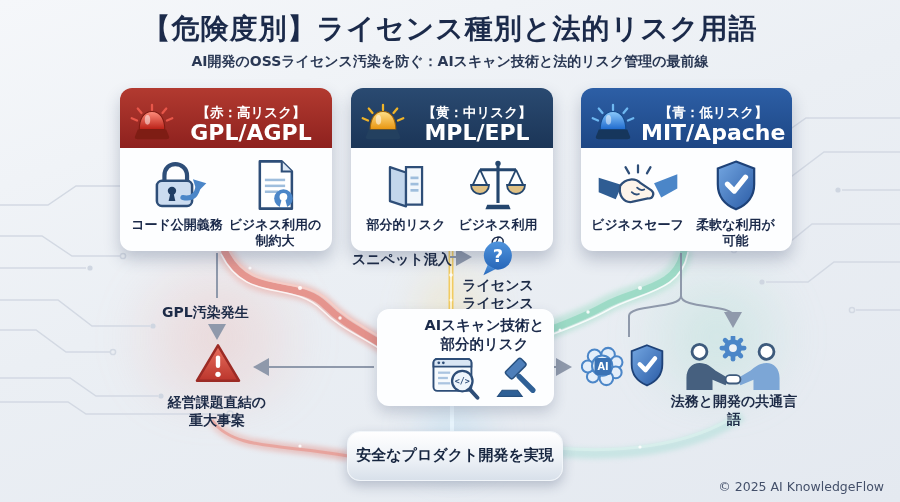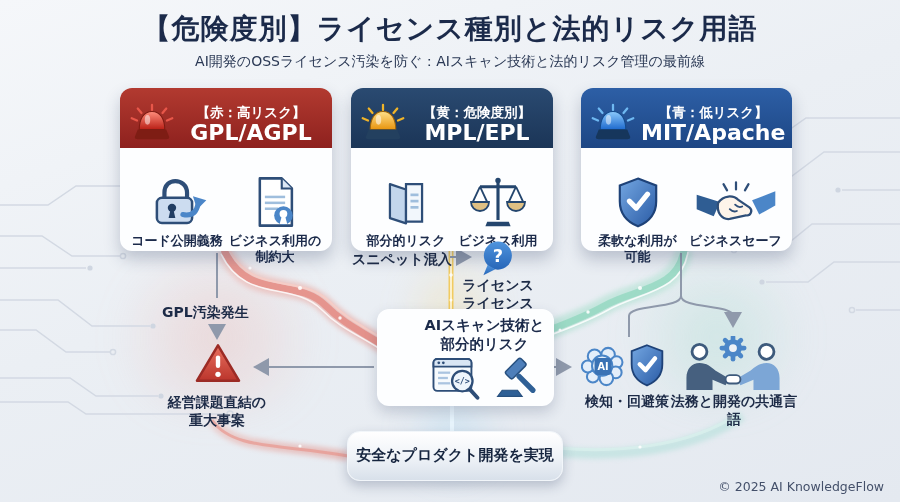--- a/index.html
+++ b/index.html
@@ -8,38 +8,38 @@
     background:linear-gradient(160deg,#f5f7fa 0%,#ebeff4 45%,#e4e9f0 100%);
     font-family:"DejaVu Sans","Liberation Sans",sans-serif;
   }
   .abs { position:absolute; }
   .title {
     position:absolute; top:10px; left:0; width:100%; text-align:center;
     font-size:28px; font-weight:bold; color:#1b2a4a; letter-spacing:1px;font-family:Liberation Serif, serif;
   }
   .subtitle {
     position:absolute; top:53px; left:0; width:100%; text-align:center;
-    font-size:14px; font-weight:400; color:#2a3854;
+    font-size:14px; font-weight:700; color:#2a3854;
   }
   .blob { position:absolute; border-radius:50%; filter:blur(16px); pointer-events:none; }
   svg.layer { position:absolute; left:0; top:0; pointer-events:none; }
 
   .card {
     position:absolute; top:88px; height:163px; border-radius:12px; background:#fdfeff;
     box-shadow:0 8px 16px rgba(40,55,90,.25);
   }
   .card-header {
     height:60px; border-radius:12px 12px 0 0; display:flex; align-items:center;
     padding:13px 10px 0 8px; gap:4px; box-sizing:border-box;
   }
   .siren { width:48px; height:44px; flex:0 0 auto; }
   .header-text { flex:1; text-align:center; color:#ffffff; }
   .risk-label { font-size:13.5px; font-weight:bold; line-height:1.15; }
   .license { font-size:22px; font-weight:bold; line-height:1.05; }
-  .card-body { display:flex; justify-content:center; padding:26px 4px 6px;font-family:Liberation Mono, monospace; }
+  .card-body { display:flex; justify-content:center; padding:9px 4px 6px; }
   .card-item { width:98px; display:flex; flex-direction:column; align-items:center; }
   .card-item .icn { height:56px; display:flex; align-items:center; justify-content:center; }
   .item-label { font-size:13px; font-weight:bold; color:#1b2a4a; text-align:center; line-height:1.25; margin-top:4px; }
 
   .flow-label { position:absolute; font-weight:bold; color:#1d2b47; font-size:14px; line-height:1.3; }
   .tac { text-align:center; }
 
   .center-box {
     position:absolute; left:377px; top:309px; width:139px; height:97px;
     background:#fdfeff; border-radius:12px; box-shadow:0 6px 14px rgba(40,55,90,.2);
@@ -270,21 +270,21 @@
             <line x1="18" y1="12" x2="13" y2="6"></line>
             <line x1="46" y1="12" x2="51" y2="6"></line>
           <line x1="12" y1="22" x2="5" y2="19"></line>
             <line x1="52" y1="22" x2="59" y2="19"></line>
         </g>
         <path d="M32 10 C21 10 15 20 15 34 L49 34 C49 20 43 10 32 10 Z" fill="url(#domeYellow)" stroke="#a06508" stroke-width="1.4"></path>
         <ellipse cx="26" cy="21" rx="3.6" ry="6.5" fill="rgba(255,255,255,.55)"></ellipse>
         <path d="M13 34 H51 L55 44 Q55 47 51 47 H13 Q9 47 9 44 Z" fill="#23405f"></path>
       </svg>
       <div class="header-text">
-        <div class="risk-label">【黄：危険度別】</div>
+        <div class="risk-label">【黄：中リスク】</div>
         <div class="license">MPL/EPL</div>
       </div>
     </div>
     <div class="card-body">
       <div class="card-item" style="width:92px">
         <div class="icn">
           <svg width="50" height="52" viewBox="0 0 56 56">
             <path d="M10 8 L28 14 V52 L10 46 Z" fill="#c2d6ec" stroke="#2e4e78" stroke-width="2.5" stroke-linejoin="round"></path>
             <path d="M28 8 H46 V50 H28 Z" fill="#f2f7fc" stroke="#2e4e78" stroke-width="2.5"></path>
             <g stroke="#9fbedd" stroke-width="3">
@@ -329,41 +329,41 @@
         <path d="M13 34 H51 L55 44 Q55 47 51 47 H13 Q9 47 9 44 Z" fill="#16365c"></path>
       </svg>
       <div class="header-text">
         <div class="risk-label">【青：低リスク】</div>
         <div class="license">MIT/Apache</div>
       </div>
     </div>
     <div class="card-body">
       <div class="card-item">
         <div class="icn">
-          <svg width="46" height="52" viewBox="0 0 52 60">
-            <path d="M26 3 L47 11 V29 C47 44 38 53 26 58 C14 53 5 44 5 29 V11 Z" fill="url(#shieldGrad)" stroke="#1e4278" stroke-width="2.5"></path>
-            <path d="M16 29 L24 37 L37 21" stroke="#ffffff" stroke-width="6" fill="none" stroke-linecap="round" stroke-linejoin="round"></path>
-          </svg>
-        </div>
-        <div class="item-label">
-          <div>柔軟な利用が</div>
-            <div>可能</div>
-        </div>
-      </div>
-      <div class="card-item">
-        <div class="icn">
           <svg width="80" height="50" viewBox="0 0 88 56">
             <path d="M30 8 l4 7 M44 6 v8 M58 8 l-4 7" stroke="#2e4e78" stroke-width="2.5" fill="none" stroke-linecap="round"></path>
             <path d="M0 20 L26 28 L19 44 L0 36 Z" fill="#2f5d93"></path>
             <path d="M88 16 L62 26 L70 42 L88 32 Z" fill="#4b86c8"></path>
             <path d="M24 29 C30 20 41 20 47 26 L59 34 C63 37 61 44 55 43 L37 47 C28 48 22 40 24 29 Z" fill="#fdf4ea" stroke="#2e4e78" stroke-width="2.5"></path>
             <path d="M37 36 q4 4 8 2 M43 31 q4 4 8 2" stroke="#2e4e78" fill="none" stroke-width="2" stroke-linecap="round"></path>
           </svg>
         </div>
         <div class="item-label">ビジネスセーフ</div>
+      </div>
+      <div class="card-item">
+        <div class="icn">
+          <svg width="46" height="52" viewBox="0 0 52 60">
+            <path d="M26 3 L47 11 V29 C47 44 38 53 26 58 C14 53 5 44 5 29 V11 Z" fill="url(#shieldGrad)" stroke="#1e4278" stroke-width="2.5"></path>
+            <path d="M16 29 L24 37 L37 21" stroke="#ffffff" stroke-width="6" fill="none" stroke-linecap="round" stroke-linejoin="round"></path>
+          </svg>
+        </div>
+        <div class="item-label">
+          <div>柔軟な利用が</div>
+            <div>可能</div>
+        </div>
       </div>
     </div>
   </div>
 
   
   <div class="flow-label" style="left:352px;top:250px;">スニペット混入</div>
 
   <svg class="abs" style="left:480px;top:240px;" width="34" height="38" viewBox="0 0 40 44">
     <circle cx="21" cy="18" r="16.5" fill="url(#qGrad)"></circle>
     <path d="M9 29 L4 41 L18 34 Z" fill="url(#qGrad)"></path>
@@ -427,21 +427,20 @@
         <circle cx="8" cy="25" r="7"></circle>
         <circle cx="25" cy="24" r="12"></circle>
     </g>
     <rect x="16" y="15" width="20" height="20" rx="4" fill="#3a72b5"></rect>
     <text x="26" y="29.5" text-anchor="middle" font-size="11.5" font-weight="bold" fill="#ffffff" font-family="DejaVu Sans, sans-serif">AI</text>
   </svg>
   <svg class="abs" style="left:628px;top:342px;" width="38" height="46" viewBox="0 0 52 60">
     <path d="M26 3 L47 11 V29 C47 44 38 53 26 58 C14 53 5 44 5 29 V11 Z" fill="url(#shieldGrad)" stroke="#1e4278" stroke-width="2.5"></path>
     <path d="M16 29 L24 37 L37 21" stroke="#ffffff" stroke-width="6" fill="none" stroke-linecap="round" stroke-linejoin="round"></path>
   </svg>
-  <div class="flow-label tac" style="left:568px;top:392px;width:118px;">検知・回避策</div>
 
   <svg class="abs" style="left:681px;top:336px;" width="104" height="54" viewBox="0 0 104 58">
     <g transform="translate(52,13)">
       <g stroke="#4b86c8" stroke-width="5" stroke-linecap="round">
         <line x1="0" y1="-12" x2="0" y2="12"></line>
           <line x1="-12" y1="0" x2="12" y2="0"></line>
         <line x1="-8.5" y1="-8.5" x2="8.5" y2="8.5"></line>
           <line x1="-8.5" y1="8.5" x2="8.5" y2="-8.5"></line>
       </g>
       <circle r="9.5" fill="#4b86c8"></circle>

